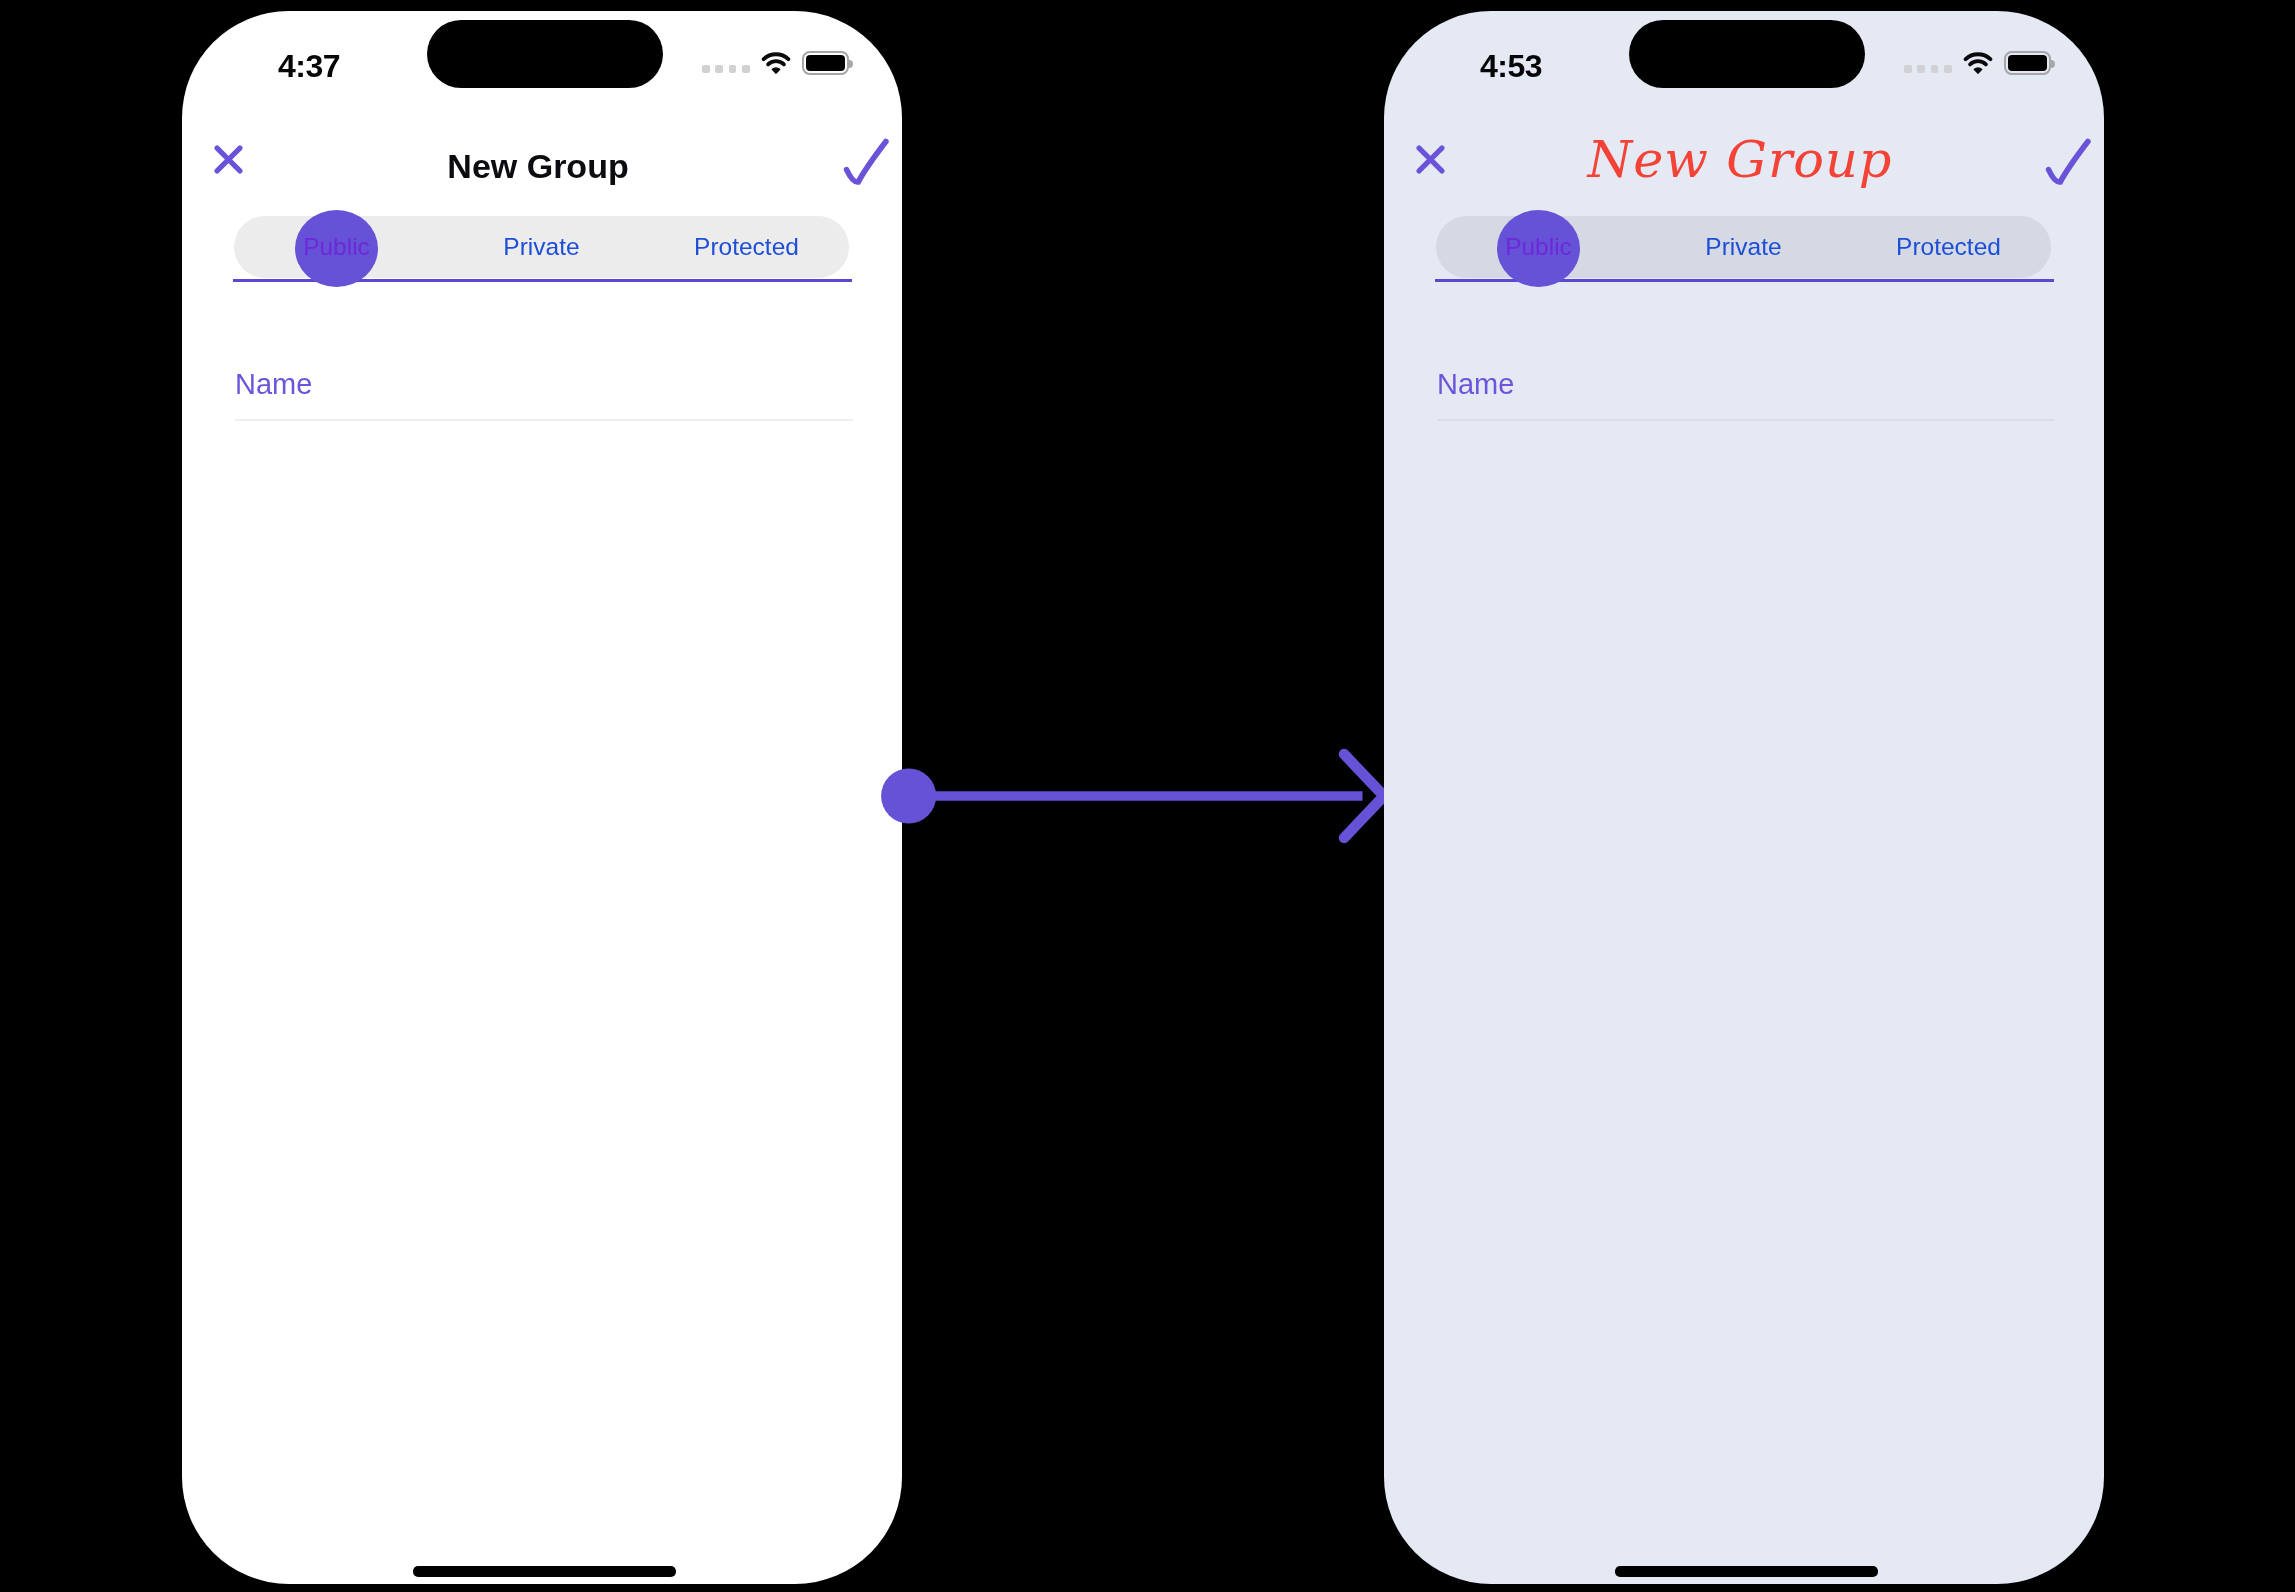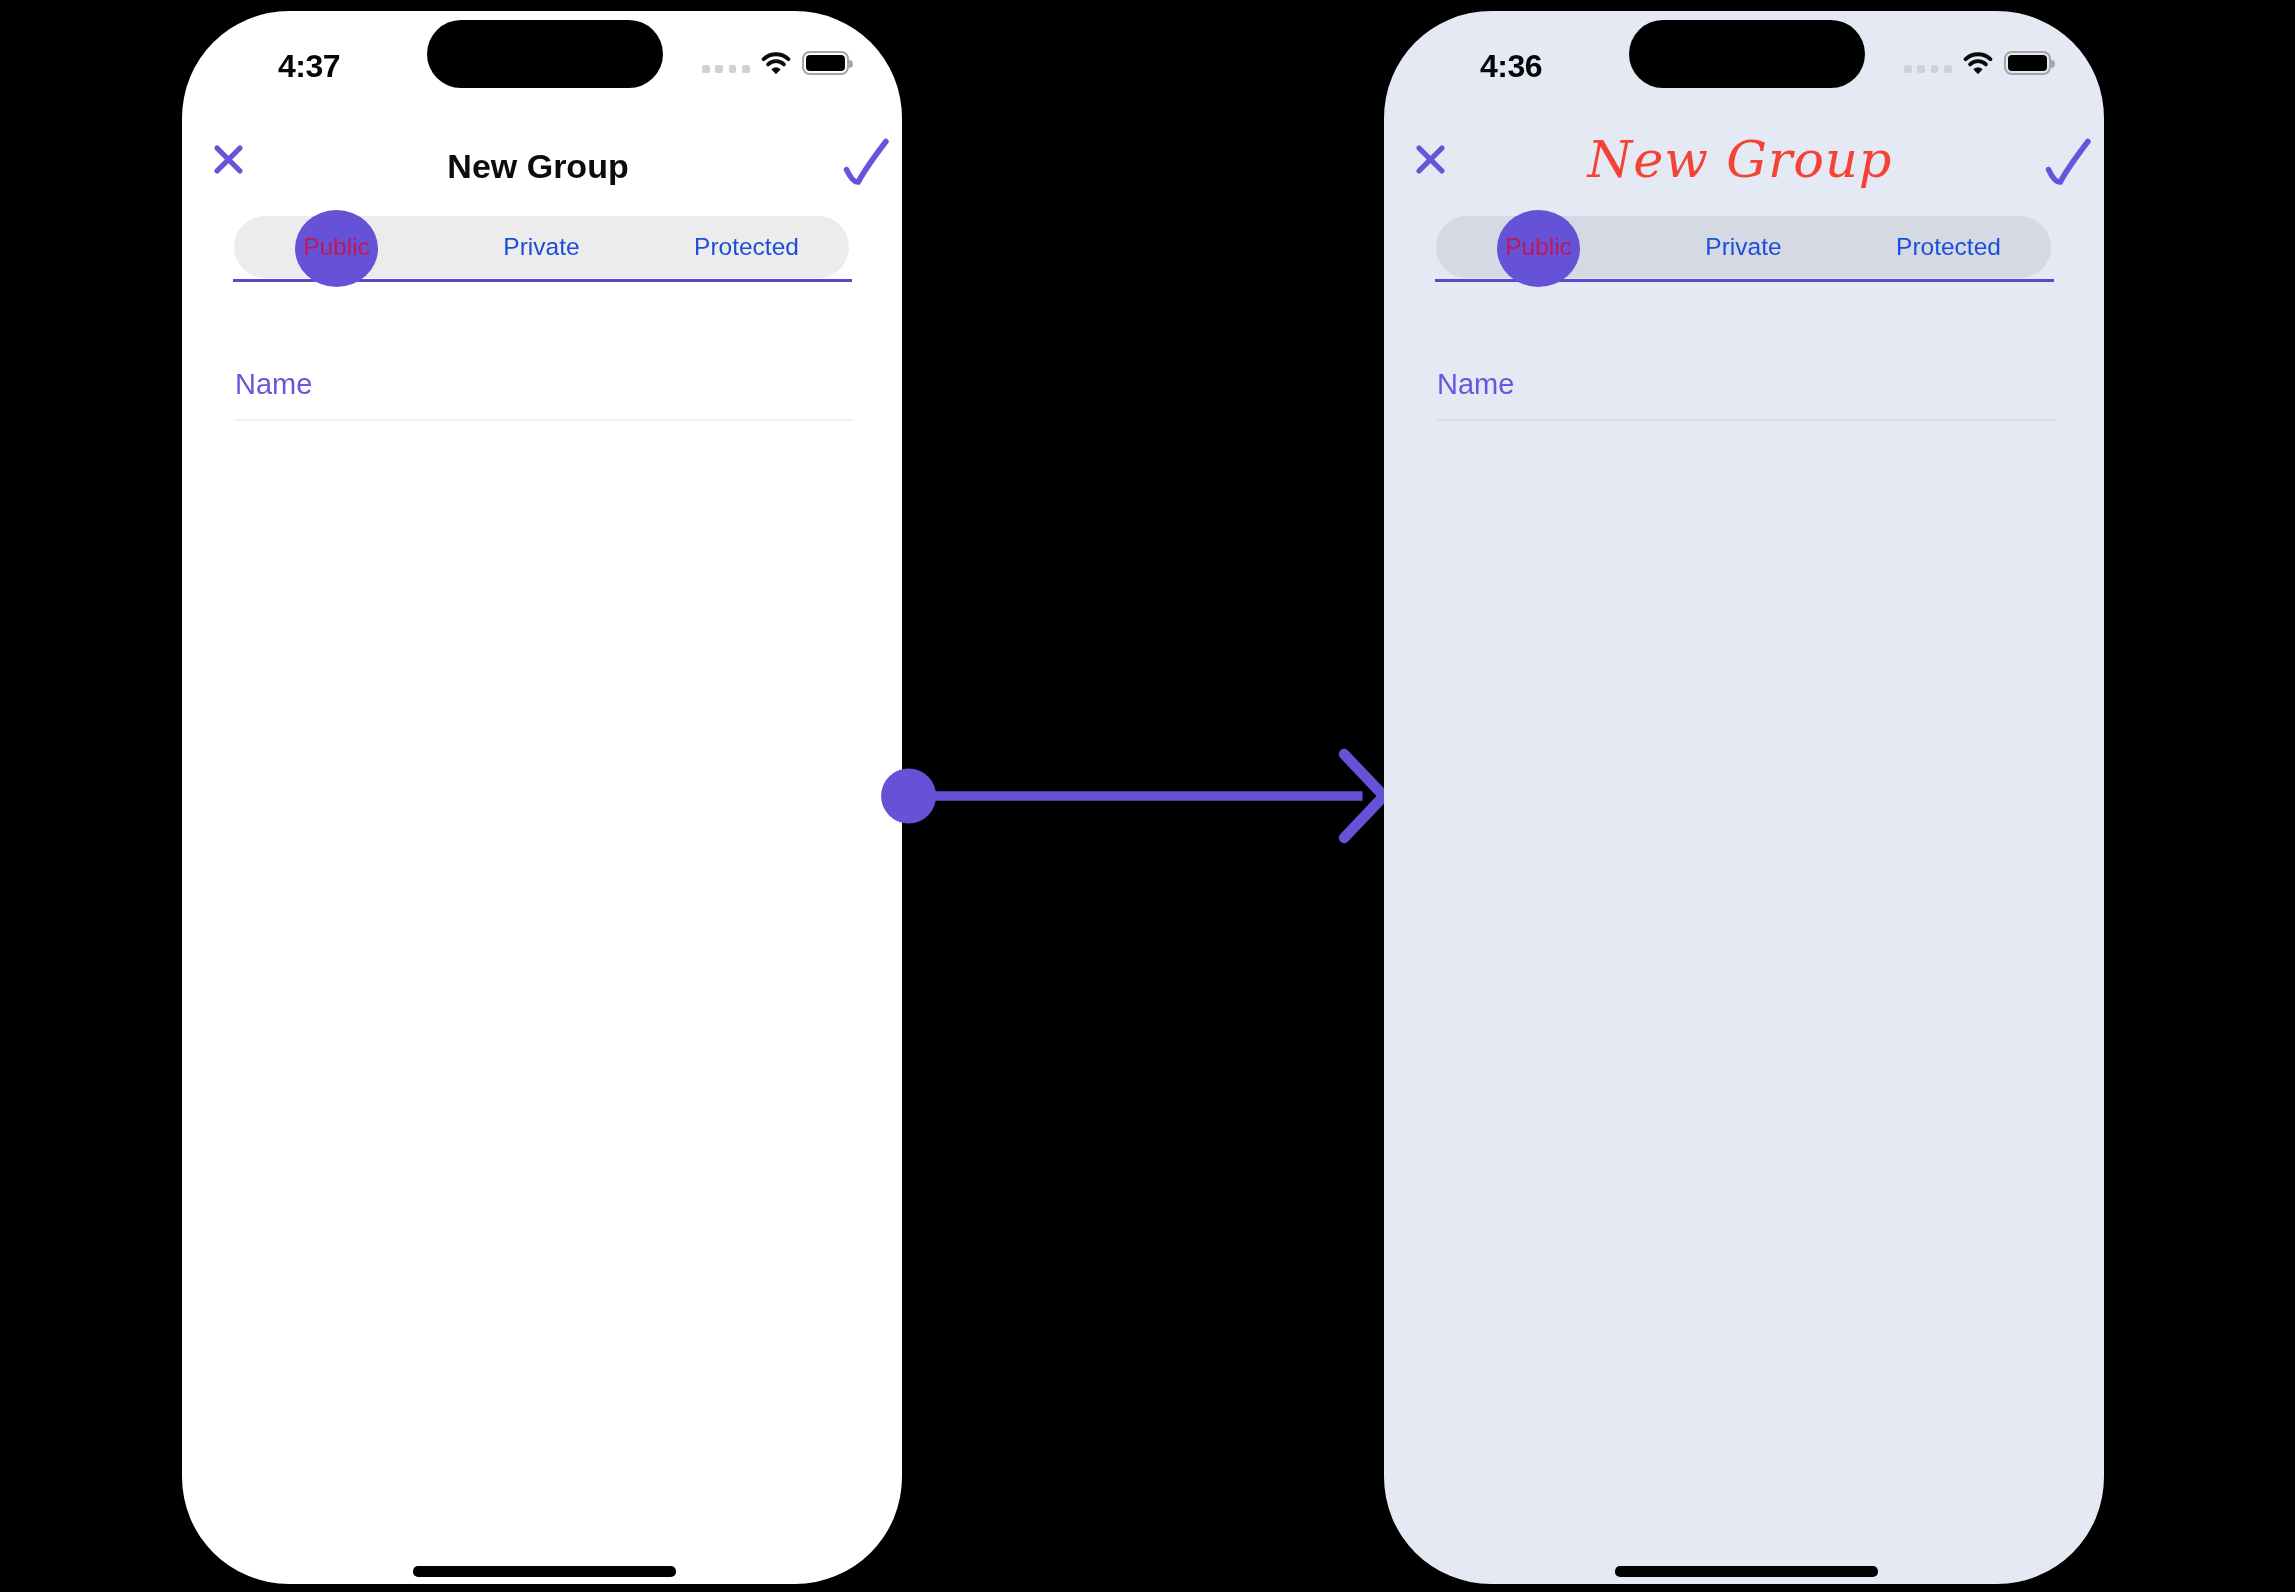--- a/index.html
+++ b/index.html
@@ -34,21 +34,21 @@
   
   .seg-pill{position:absolute;left:52px;top:205px;width:615px;height:62px;border-radius:31px;}
   .phone--left .seg-pill{background:#ECECEC;}
   .phone--right .seg-pill{background:#D4D9E4;}
   .seg-indicator{position:absolute;left:113px;top:199px;width:83px;height:77px;border-radius:50%;
                  background:#6652D6;z-index:1;}
   .seg-labels{position:absolute;left:52px;top:205px;width:615px;height:62px;display:grid;
               grid-template-columns:1fr 1fr 1fr;z-index:2;}
   .seg-labels .tab{display:flex;align-items:center;justify-content:center;
                    font-size:24.5px;font-weight:500;color:#1d4ed8;cursor:pointer;}
-  .seg-labels .tab.is-selected{color:#be185d;}
+  .seg-labels .tab.is-selected{color:#6d28d9;}
   .seg-underline{position:absolute;left:51px;top:268px;width:619px;height:3.1px;background:#5B48CE;}
 
   
   .name-input{position:absolute;left:53px;top:339px;width:618px;height:71px;box-sizing:border-box;
               background:transparent;border:none;outline:none;border-bottom:2.6px solid #EFEFEF;
               font-family:"Liberation Sans",sans-serif;font-size:29px;color:#a16207;padding:0;}
   .name-input::placeholder{color:#6C55DC;opacity:1;}
   .phone--right .name-input{border-bottom-color:#D8DDE8;}
 
   
@@ -113,21 +113,21 @@
   </div>
 
   <svg class="arrow" viewBox="0 0 1004 196">
     <circle cx="62" cy="98" r="54" fill="#6652D6"></circle>
     <line x1="62" y1="98" x2="952" y2="98" stroke="#6652D6" stroke-width="19"></line>
     <path d="M916 16 L994 98 L916 180" fill="none" stroke="#6652D6" stroke-width="21" stroke-linecap="round" stroke-linejoin="round"></path>
   </svg>
 
   <div class="phone phone--right">
     <div class="island"></div>
-    <div class="time">4:36</div>
+    <div class="time">4:53</div>
     <div class="status-icons">
       <div class="cell-dots">
           <i></i>
           <i></i>
           <i></i>
           <i></i>
         </div>
       <svg class="wifi" viewBox="0 0 24 19">
         <path d="M2 6.6 A14.5 14.5 0 0 1 22 6.6" fill="none" stroke="#0A0A0C" stroke-width="3.1" stroke-linecap="round"></path>
         <path d="M5.6 10.8 A9.2 9.2 0 0 1 18.4 10.8" fill="none" stroke="#0A0A0C" stroke-width="3.1" stroke-linecap="round"></path>

